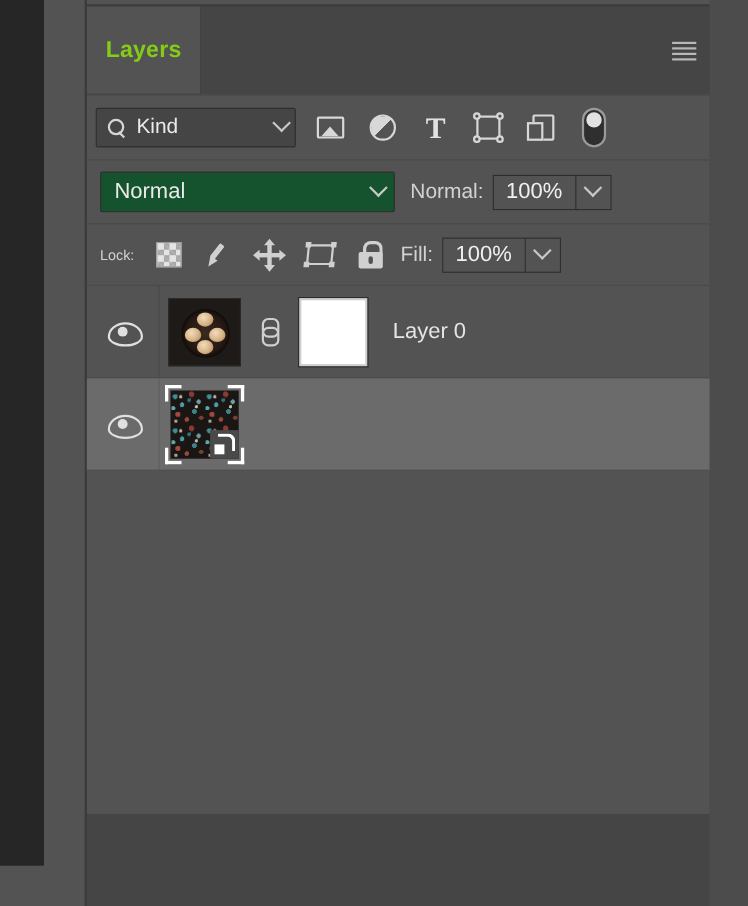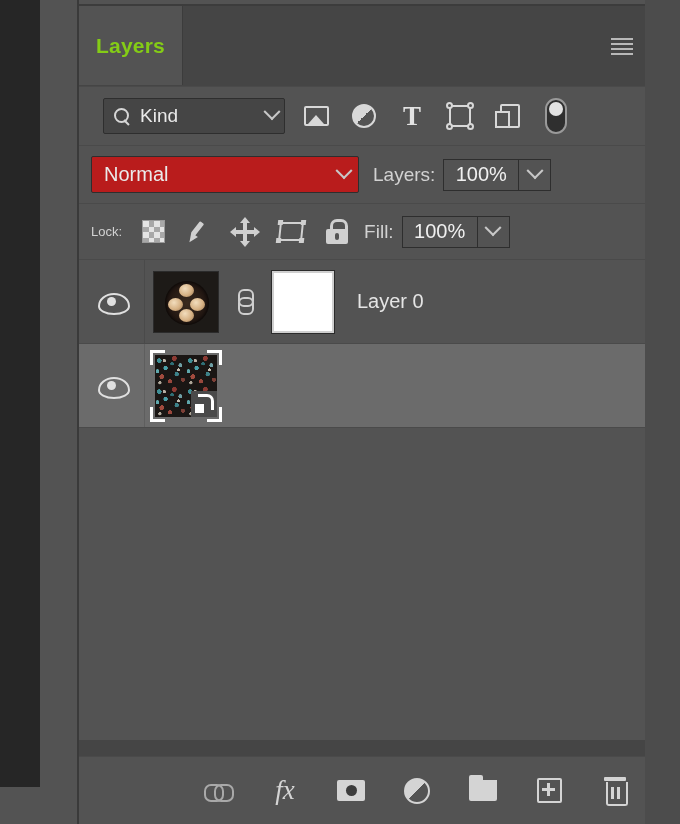--- a/index.html
+++ b/index.html
@@ -88,21 +88,21 @@
   }
 
   
   .panel-row {
     position: relative;
     background: #535353;
     border-top: 1px solid #4a4a4a;
     display: flex;
     align-items: center;
   }
-  #filter-row  { height: 59px; padding: 0 24px; }
+  #filter-row  { height: 59px; padding: 0 8px; }
   #blend-row   { height: 58px; padding: 0 12px; }
   #lock-row    { height: 56px; padding: 0 12px; }
 
   
   #filter-select {
     width: 182px; height: 36px;
     background: #454545;
     border: 1px solid #2e2e2e;
     border-radius: 2px;
     display: flex;
@@ -238,21 +238,21 @@
     position: absolute;
     left: 2px; top: 2px;
     width: 14px; height: 14px;
     background: #e2e2e2;
     border-radius: 50%;
   }
 
   
   #blend-select {
     width: 268px; height: 37px;
-    background: #b91c1c;
+    background: #14532d;
     border: 1px solid #2e2e2e;
     border-radius: 2px;
     display: flex;
     align-items: center;
     padding: 0 8px 0 12px;
   }
   #blend-select .sel-text {
     color: #eaeaea;
     font-size: 20px;
     flex: 1;
@@ -780,21 +780,21 @@
         <span class="icon-toggle"></span>
       </span>
     </div>
   </div>
 
   <div id="blend-row" class="panel-row">
     <div id="blend-select">
       <span class="sel-text">Normal</span>
       <span class="chev-thin"></span>
     </div>
-    <span class="field-label">Layers:</span>
+    <span class="field-label">Normal:</span>
     <div class="num-field">
       <span class="num-val">100%</span>
       <span class="num-chev">
         <span class="chev-thin"></span>
       </span>
     </div>
   </div>
 
   <div id="lock-row" class="panel-row">
     <span id="lock-label">Lock:</span>
@@ -871,40 +871,14 @@
           <span class="brk tr"></span>
           <span class="brk bl"></span>
           <span class="brk br"></span>
           <span class="badge"></span>
         </div>
       </div>
     </div>
 
   </div>
 
-  <div id="bottom-toolbar">
-    <span class="b-icon">
-      <span class="icon-chain"></span>
-    </span>
-    <span class="b-icon">
-      <span class="icon-fx">fx</span>
-    </span>
-    <span class="b-icon">
-      <span class="icon-mask"></span>
-    </span>
-    <span class="b-icon">
-      <span class="icon-adj2"></span>
-    </span>
-    <span class="b-icon">
-      <span class="icon-folder"></span>
-    </span>
-    <span class="b-icon">
-      <span class="icon-new"></span>
-    </span>
-    <span class="b-icon">
-      <span class="icon-trash">
-          <i></i>
-          <i></i>
-        </span>
-    </span>
-  </div>
 
 </div>
 
 </body></html>

